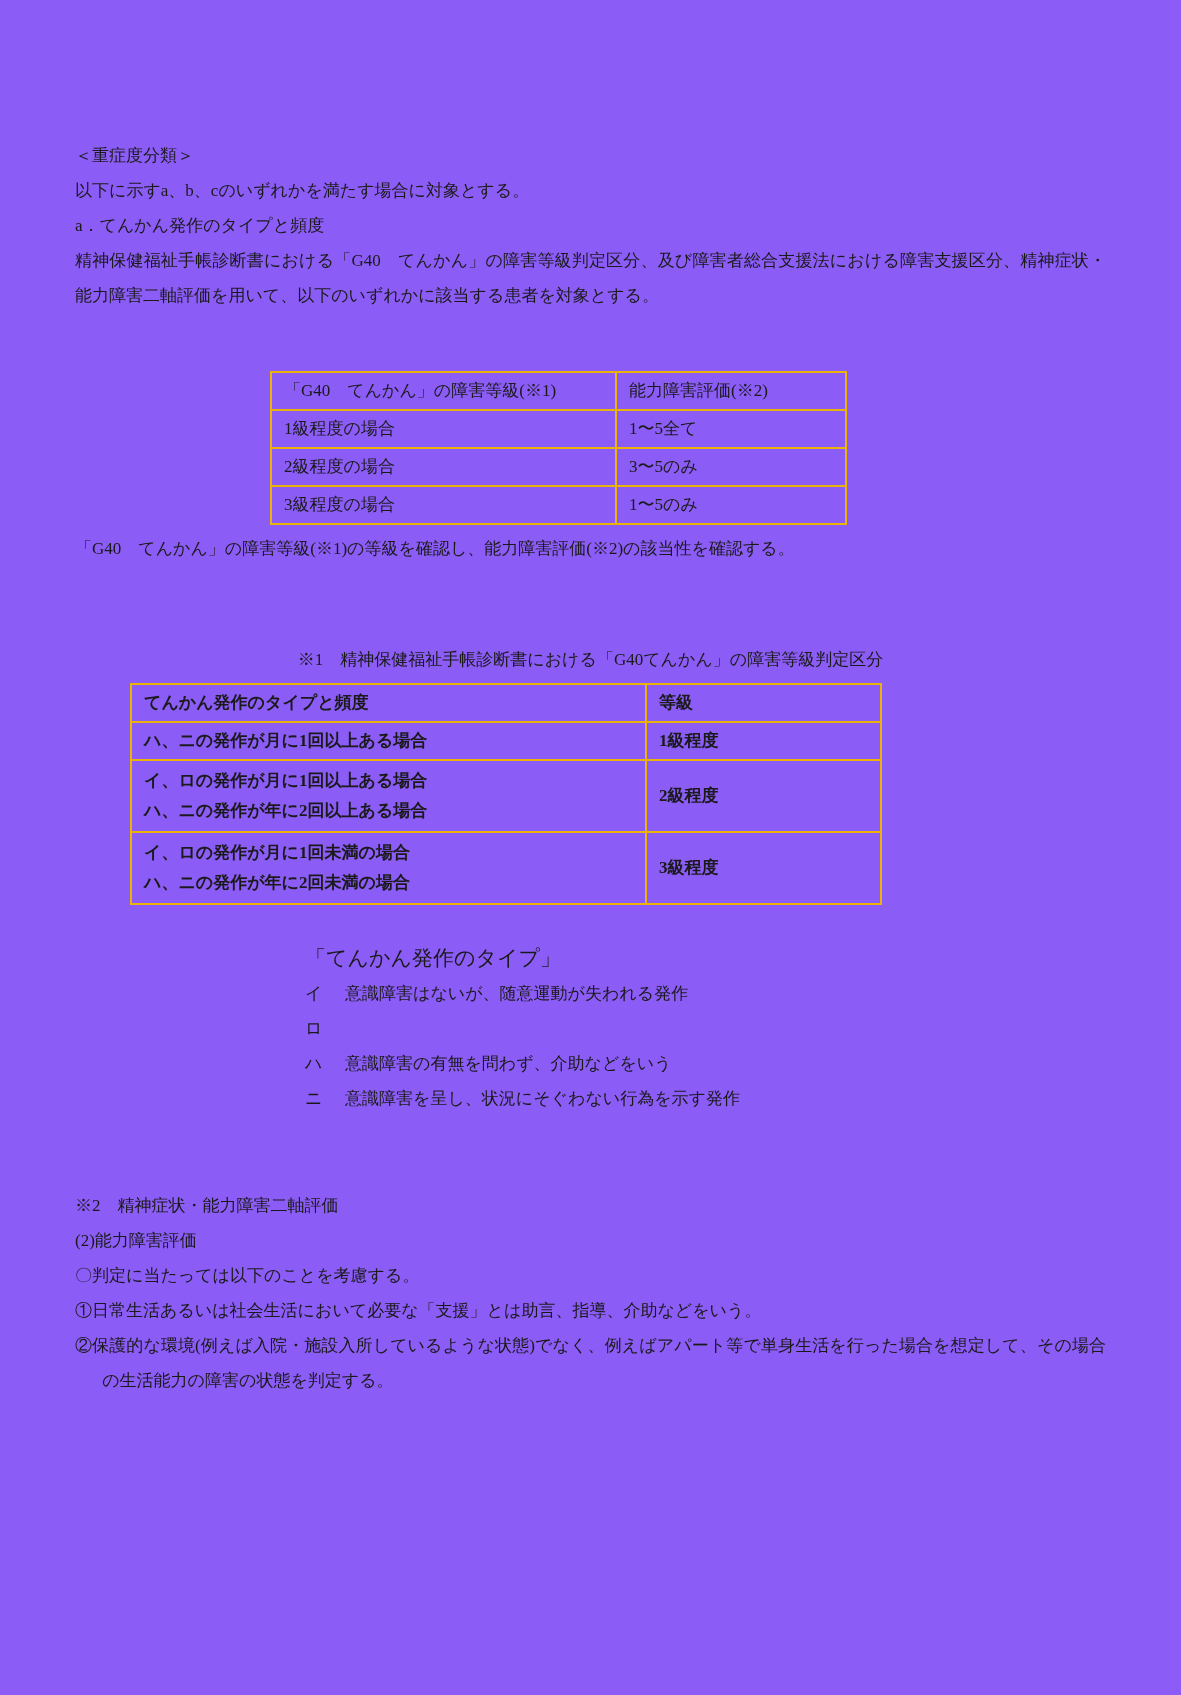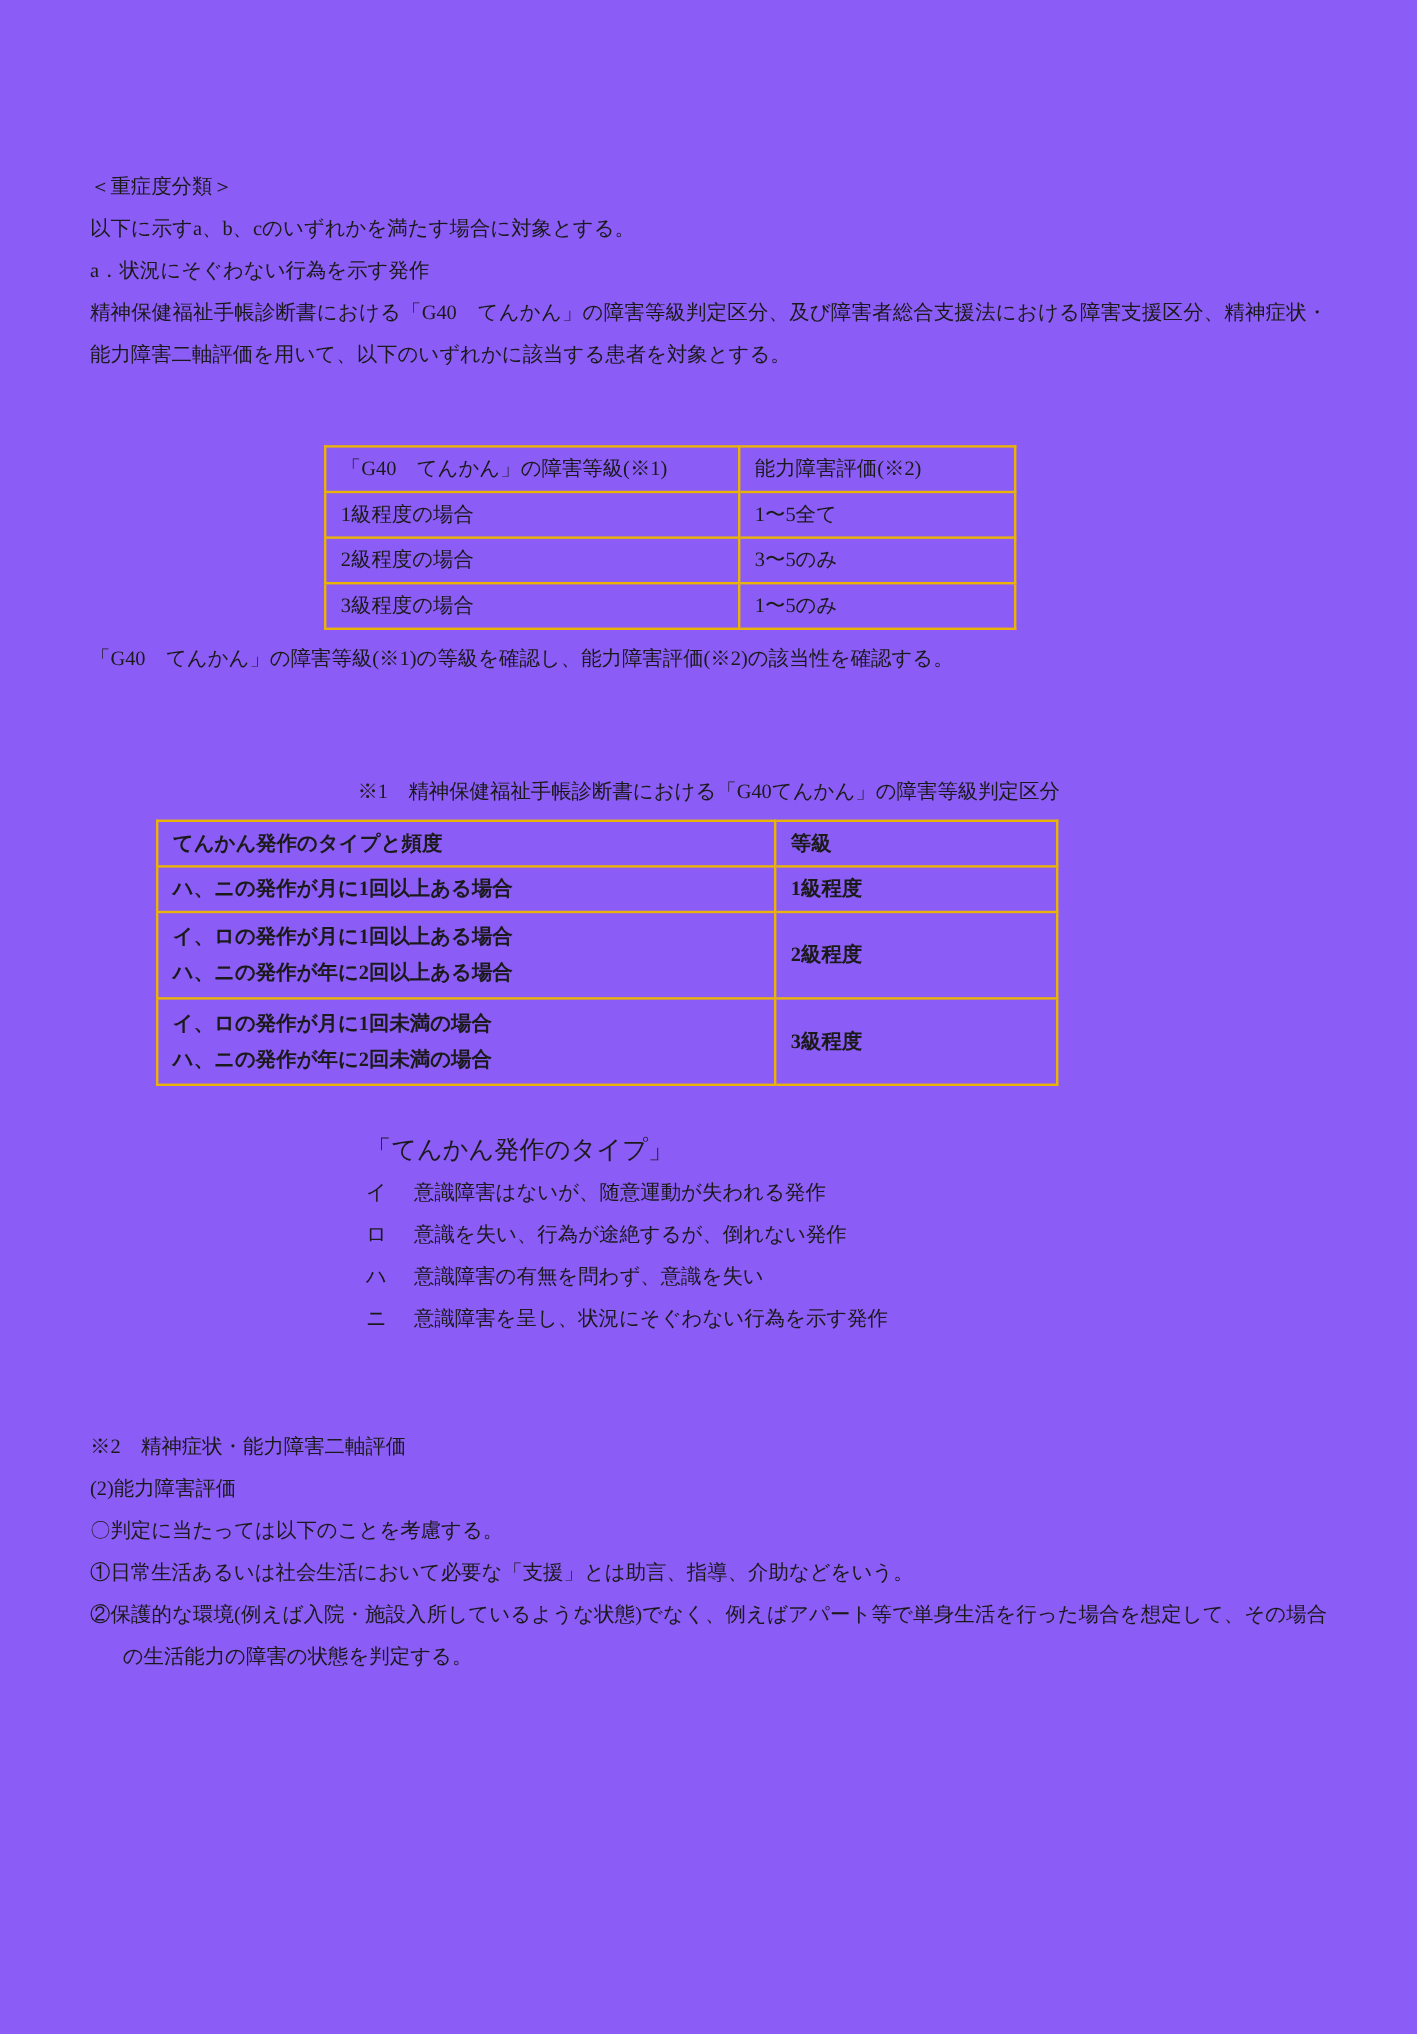--- a/index.html
+++ b/index.html
@@ -66,21 +66,21 @@
   .note2 { margin-top: 72px; }
   .hang { padding-left: 1.6em; text-indent: -1.6em; }
 </style>
 </head>
 <body>
 
 <div class="page">
 
   <div class="line">＜重症度分類＞</div>
   <div class="line">以下に示すa、b、cのいずれかを満たす場合に対象とする。</div>
-  <div class="line">a．状況にそぐわない行為を示す発作</div>
+  <div class="line">a．てんかん発作のタイプと頻度</div>
   <div class="para">精神保健福祉手帳診断書における「G40　てんかん」の障害等級判定区分、及び障害者総合支援法における障害支援区分、精神症状・能力障害二軸評価を用いて、以下のいずれかに該当する患者を対象とする。</div>
 
   <div class="table1-wrap">
     <table class="table1">
       <colgroup>
           <col class="c1">
           <col class="c2">
         </colgroup>
       <tbody>
           <tr>
@@ -137,25 +137,24 @@
   </div>
 
   <div class="type-list">
     <div class="type-title">「てんかん発作のタイプ」</div>
     <div class="type-item">
       <span class="t-label">イ</span>
       <span class="t-text">意識障害はないが、随意運動が失われる発作</span>
     </div>
     <div class="type-item">
       <span class="t-label">ロ</span>
-      <span class="t-text">意識を失い、行為が途絶するが、倒れない発作</span>
     </div>
     <div class="type-item">
       <span class="t-label">ハ</span>
-      <span class="t-text">意識障害の有無を問わず、意識を失い</span>
+      <span class="t-text">意識障害の有無を問わず、介助などをいう</span>
     </div>
     <div class="type-item">
       <span class="t-label">ニ</span>
       <span class="t-text">意識障害を呈し、状況にそぐわない行為を示す発作</span>
     </div>
   </div>
 
   <div class="note2">
     <div class="line">※2　精神症状・能力障害二軸評価</div>
     <div class="line">(2)能力障害評価</div>

